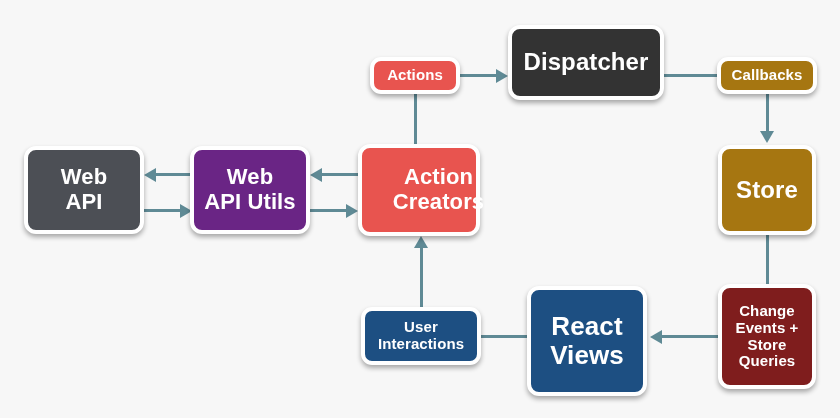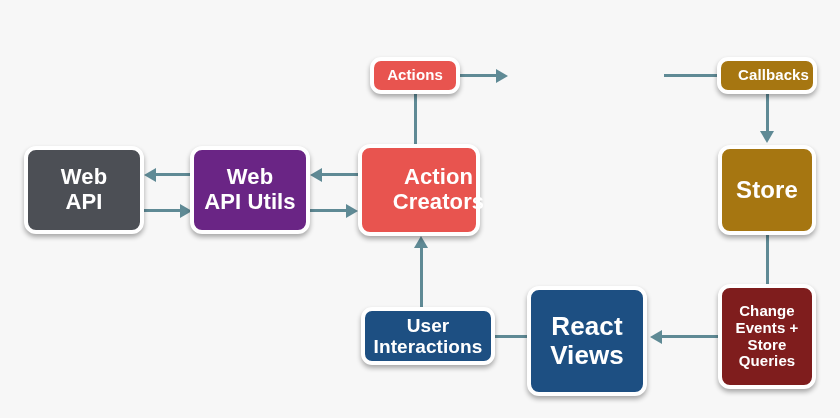--- a/index.html
+++ b/index.html
@@ -108,38 +108,41 @@
   <div class="conn h" style="left: 156px; top: 173px; width: 38px; background: rgb(95, 138, 149);"></div>
   <div class="arrowhead left" style="left:144px; top:167.5px;"></div>
 
   <div class="conn h" style="left: 144px; top: 209px; width: 38px; background: rgb(95, 138, 149);"></div>
   <div class="arrowhead right" style="left:180px; top:203.5px;"></div>
 
   <div class="node pill" style="left: 370px; top: 57px; width: 90px; height: 37px; background: rgb(232, 84, 79); font-size: 15px;">
     <span class="lbl">Actions</span>
   </div>
 
+  <div class="node" style="left: 508px; top: 25px; width: 156px; height: 75px; background: rgb(51, 51, 51); font-size: 24px;">
+    <span class="lbl">Dispatcher</span>
+  </div>
 
-  <div class="node pill" style="left: 717px; top: 57px; width: 100px; height: 37px; background: rgb(166, 118, 17); font-size: 15px; justify-content: flex-end;">
+  <div class="node pill" style="left: 717px; top: 57px; width: 100px; height: 37px; background: rgb(166, 118, 17); font-size: 15px;">
     <span class="lbl">Callbacks</span>
   </div>
 
   <div class="node" style="left: 718px; top: 145px; width: 98px; height: 90px; background: rgb(166, 118, 17); font-size: 24px;">
     <span class="lbl">Store</span>
   </div>
 
   <div class="node" style="left: 718px; top: 284px; width: 98px; height: 105px; background: #7f1d1d; font-size: 15px;">
     <span class="lbl">Change<br>Events +<br>Store<br>Queries</span>
   </div>
 
   <div class="node" style="left: 527px; top: 286px; width: 120px; height: 110px; background: rgb(29, 79, 130); font-size: 26px;">
     <span class="lbl">React<br>Views</span>
   </div>
 
-  <div class="node pill" style="left: 361px; top: 307px; width: 134px; height: 58px; background: rgb(29, 79, 130); font-size: 19px;">
+  <div class="node pill" style="left: 361px; top: 307px; width: 120px; height: 58px; background: rgb(29, 79, 130); font-size: 15px;">
     <span class="lbl">User<br>Interactions</span>
   </div>
 
   <div class="node" style="left: 358px; top: 144px; width: 122px; height: 92px; background: rgb(232, 84, 79); font-size: 22px; padding-left: 39px;">
     <span class="lbl">Action<br>Creators</span>
   </div>
 
   <div class="node" style="left: 190px; top: 146px; width: 120px; height: 88px; background: rgb(106, 37, 133); font-size: 22px;">
     <span class="lbl">Web<br>API Utils</span>
   </div>

